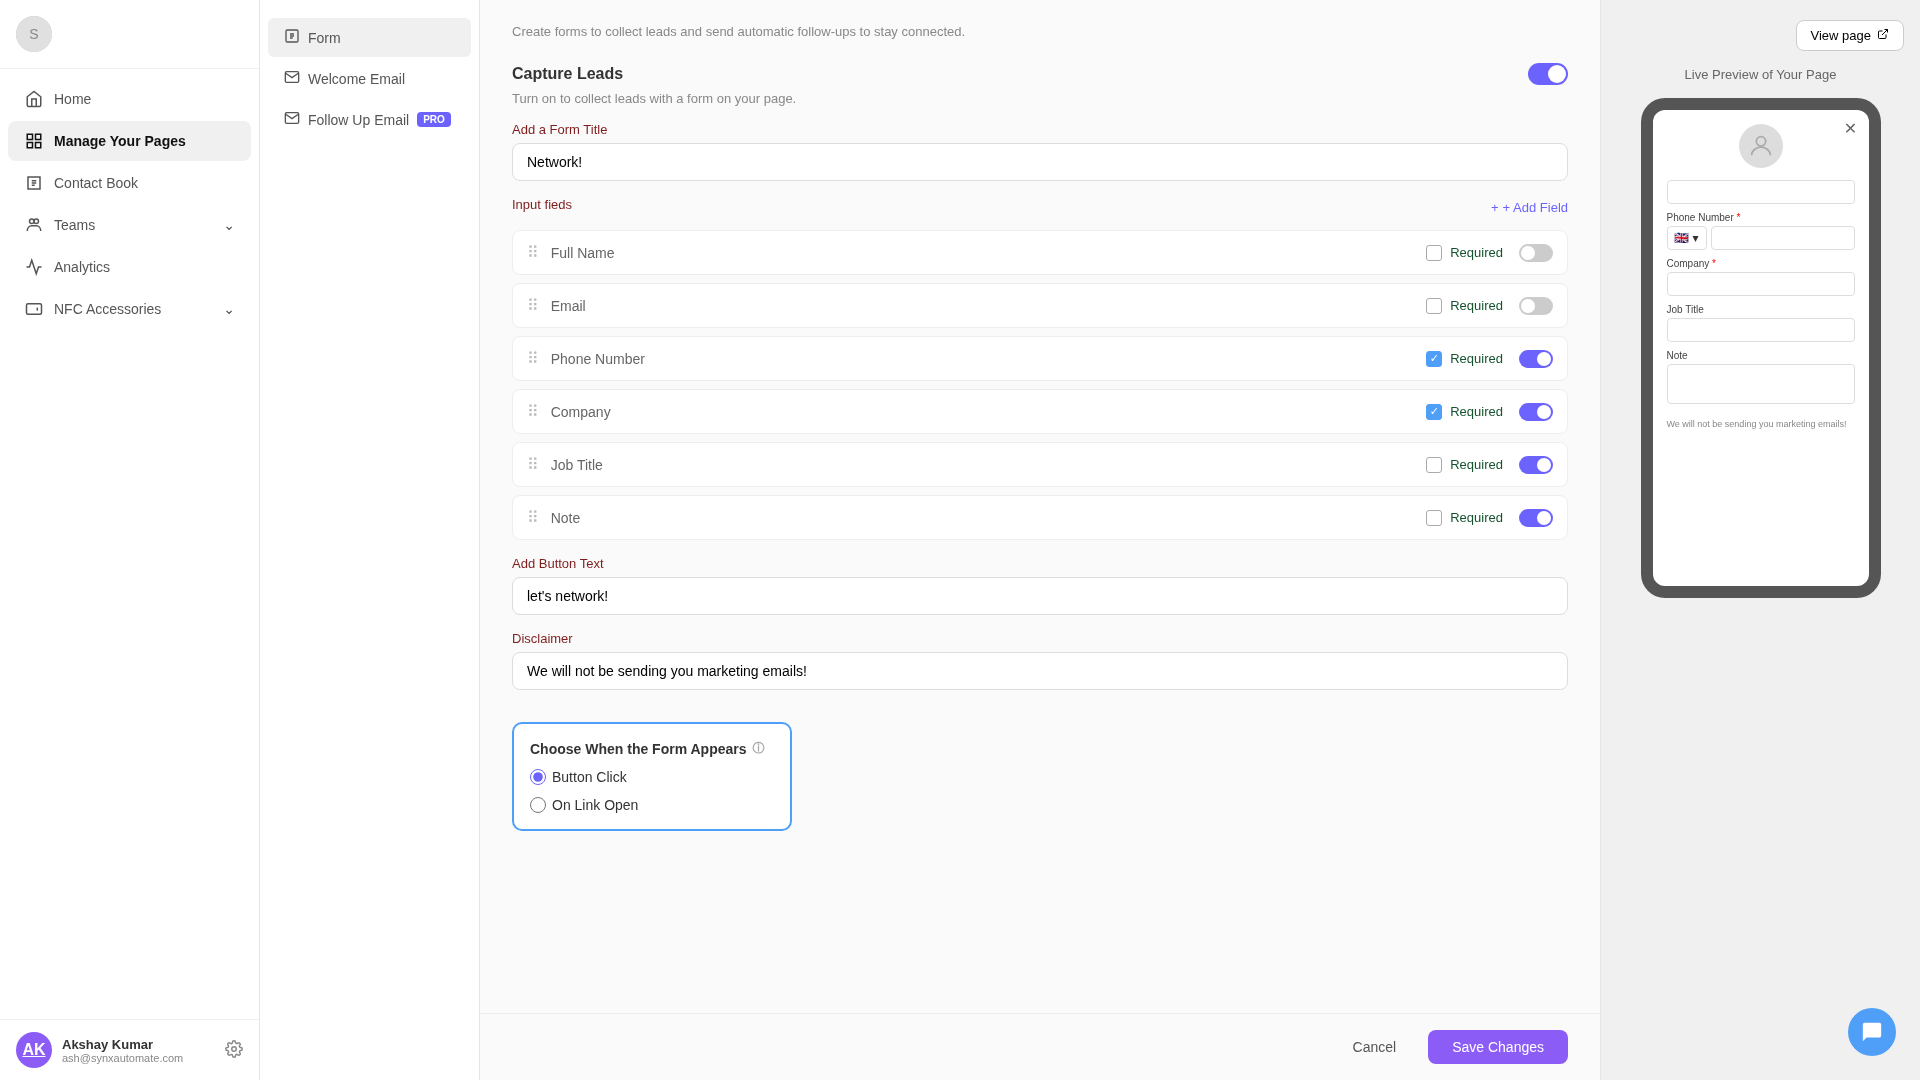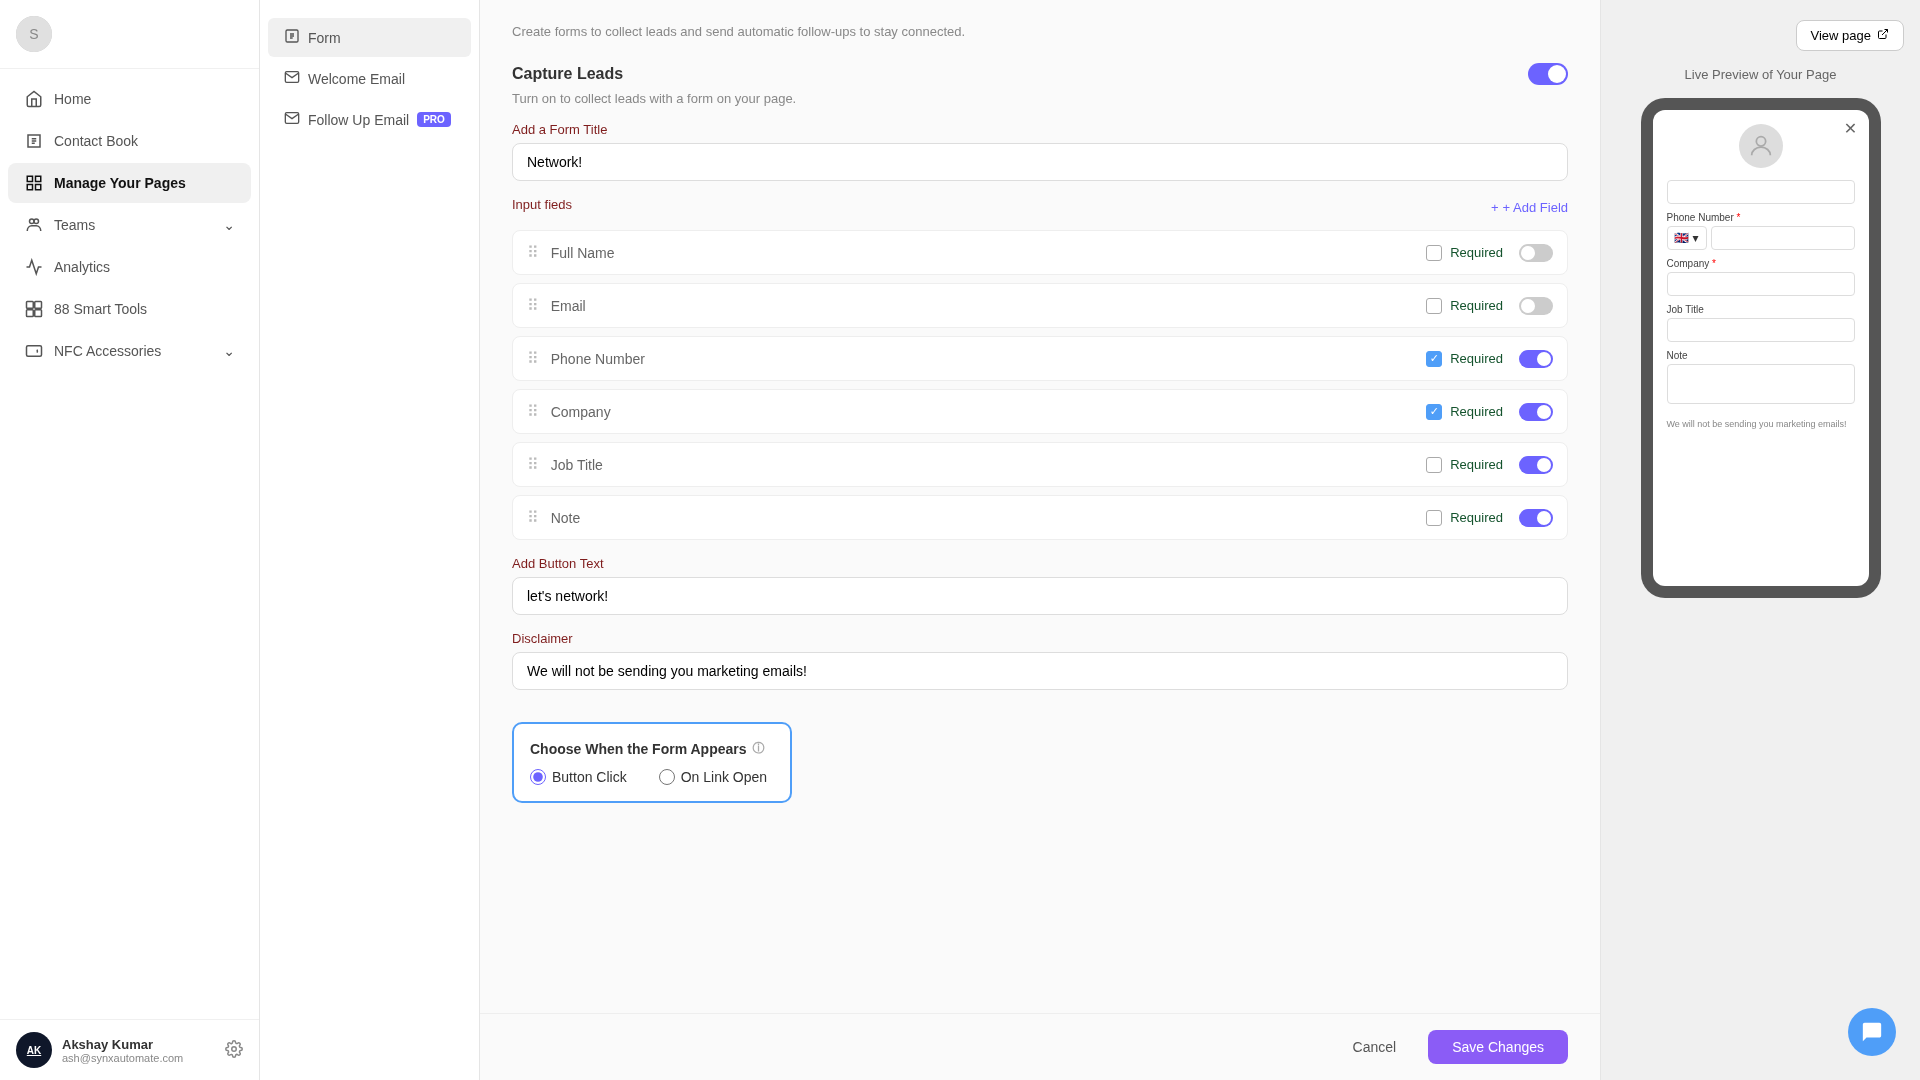--- a/index.html
+++ b/index.html
@@ -10,21 +10,21 @@
     .sidebar-top { padding: 16px; display: flex; align-items: center; gap: 10px; border-bottom: 1px solid #f0f0f0; }
     .avatar-placeholder { width: 36px; height: 36px; border-radius: 50%; background: #ccc; overflow: hidden; flex-shrink: 0; }
     .avatar-placeholder svg { width: 100%; height: 100%; }
     .sidebar-nav { flex: 1; padding: 8px 0; }
     .nav-item { display: flex; align-items: center; gap: 10px; padding: 10px 16px; cursor: pointer; border-radius: 8px; margin: 2px 8px; color: #555; }
     .nav-item.active { background: #f0f0f0; font-weight: 600; color: #111; }
     .nav-item .nav-icon { width: 20px; height: 20px; display: flex; align-items: center; justify-content: center; flex-shrink: 0; }
     .nav-item .nav-label { flex: 1; }
     .nav-item .chevron { margin-left: auto; }
     .sidebar-bottom { padding: 12px 16px; border-top: 1px solid #f0f0f0; display: flex; align-items: center; gap: 10px; }
-    .user-avatar { width: 36px; height: 36px; border-radius: 50%; background: #0f172a; flex-shrink: 0; display: flex; align-items: center; justify-content: center; color: white; font-weight: 600; font-size: 10px; text-decoration: underline; }
+    .user-avatar { width: 36px; height: 36px; border-radius: 50%; background: #8b5cf6; flex-shrink: 0; display: flex; align-items: center; justify-content: center; color: white; font-weight: 600; font-size: 16px; text-decoration: underline; }
     .user-info { flex: 1; }
     .user-name { font-weight: 600; font-size: 13px; }
     .user-email { font-size: 11px; color: #888; }
     .gear-icon { color: #888; cursor: pointer; }
 
     
     .main { flex: 1; display: flex; overflow: hidden; }
 
     
     .form-nav { width: 220px; background: #fff; border-right: 1px solid #e5e5e5; padding: 16px 0; flex-shrink: 0; }
@@ -63,21 +63,21 @@
     .checkbox.checked::after { content: '✓'; color: white; font-size: 11px; }
     .required-label { font-size: 13px; color: #14532d; }
     .small-toggle { width: 34px; height: 18px; border-radius: 9px; background: #ccc; position: relative; cursor: pointer; display: inline-block; margin-left: 8px; flex-shrink: 0; }
     .small-toggle.on { background: #6c63ff; }
     .small-toggle::after { content: ''; position: absolute; width: 14px; height: 14px; border-radius: 50%; background: white; top: 2px; left: 2px; }
     .small-toggle.on::after { left: auto; right: 2px; }
 
     
     .when-section { border: 2px solid #4f9ef8; border-radius: 10px; padding: 16px; margin-top: 16px; background: white; display: inline-block; min-width: 280px; }
     .when-title { font-size: 14px; font-weight: 600; margin-bottom: 12px; display: flex; align-items: center; gap: 6px; }
-    .radio-group { display: flex; gap: 32px; }
+    .radio-group { display: flex; gap: 12px; flex-direction: column; }
     .radio-label { display: flex; align-items: center; gap: 6px; cursor: pointer; font-size: 14px; }
     .radio-input { accent-color: #6c63ff; width: 16px; height: 16px; cursor: pointer; }
 
     
     .bottom-bar { display: flex; justify-content: flex-end; gap: 12px; padding: 16px 32px; background: #fafafa; border-top: 1px solid #eee; }
     .cancel-btn { padding: 9px 20px; border: none; background: transparent; color: #555; cursor: pointer; font-size: 14px; border-radius: 8px; }
     .save-btn { padding: 9px 24px; background: #8b5cf6; color: white; border: none; border-radius: 8px; cursor: pointer; font-size: 14px; font-weight: 500; }
 
     
     .preview-panel { width: 320px; background: #f0f0f0; border-left: 1px solid #e5e5e5; display: flex; flex-direction: column; align-items: center; padding: 20px 16px; flex-shrink: 0; }
@@ -115,69 +115,58 @@
   <nav class="sidebar-nav">
     <div class="nav-item">
       <span class="nav-icon">
         <svg width="18" height="18" viewBox="0 0 24 24" fill="none" stroke="currentColor" stroke-width="2">
             <path d="M3 9l9-7 9 7v11a2 2 0 01-2 2H5a2 2 0 01-2-2z"></path>
             <polyline points="9,22 9,12 15,12 15,22"></polyline>
           </svg>
       </span>
       <span class="nav-label">Home</span>
     </div>
-    <div class="nav-item">
-      <span class="nav-icon">
-        <svg width="18" height="18" viewBox="0 0 24 24" fill="none" stroke="currentColor" stroke-width="2">
-            <path d="M4 4h16v16H4z"></path>
-            <path d="M9 9h6M9 12h6M9 15h4"></path>
-          </svg>
-      </span>
-      <span class="nav-label">Contact Book</span>
-    </div>
     <div class="nav-item active">
       <span class="nav-icon">
         <svg width="18" height="18" viewBox="0 0 24 24" fill="none" stroke="currentColor" stroke-width="2">
             <rect x="3" y="3" width="7" height="7"></rect>
             <rect x="14" y="3" width="7" height="7"></rect>
             <rect x="3" y="14" width="7" height="7"></rect>
             <rect x="14" y="14" width="7" height="7"></rect>
           </svg>
       </span>
       <span class="nav-label">Manage Your Pages</span>
     </div>
     <div class="nav-item">
       <span class="nav-icon">
         <svg width="18" height="18" viewBox="0 0 24 24" fill="none" stroke="currentColor" stroke-width="2">
+            <path d="M4 4h16v16H4z"></path>
+            <path d="M9 9h6M9 12h6M9 15h4"></path>
+          </svg>
+      </span>
+      <span class="nav-label">Contact Book</span>
+    </div>
+    <div class="nav-item">
+      <span class="nav-icon">
+        <svg width="18" height="18" viewBox="0 0 24 24" fill="none" stroke="currentColor" stroke-width="2">
             <circle cx="9" cy="7" r="3"></circle>
             <circle cx="15" cy="7" r="3"></circle>
             <path d="M3 20c0-4 2.7-7 6-7h6c3.3 0 6 3 6 7"></path>
           </svg>
       </span>
       <span class="nav-label">Teams</span>
       <span class="chevron">⌄</span>
     </div>
     <div class="nav-item">
       <span class="nav-icon">
         <svg width="18" height="18" viewBox="0 0 24 24" fill="none" stroke="currentColor" stroke-width="2">
             <polyline points="22,12 18,12 15,21 9,3 6,12 2,12"></polyline>
           </svg>
       </span>
       <span class="nav-label">Analytics</span>
-    </div>
-    <div class="nav-item">
-      <span class="nav-icon">
-        <svg width="18" height="18" viewBox="0 0 24 24" fill="none" stroke="currentColor" stroke-width="2">
-            <rect x="2" y="2" width="9" height="9" rx="1"></rect>
-            <rect x="13" y="2" width="9" height="9" rx="1"></rect>
-            <rect x="2" y="13" width="9" height="9" rx="1"></rect>
-            <rect x="13" y="13" width="9" height="9" rx="1"></rect>
-          </svg>
-      </span>
-      <span class="nav-label">88 Smart Tools</span>
     </div>
     <div class="nav-item">
       <span class="nav-icon">
         <svg width="18" height="18" viewBox="0 0 24 24" fill="none" stroke="currentColor" stroke-width="2">
             <rect x="2" y="5" width="20" height="14" rx="2"></rect>
             <path d="M16 10a4 4 0 010 4"></path>
           </svg>
       </span>
       <span class="nav-label">NFC Accessories</span>
       <span class="chevron">⌄</span>

